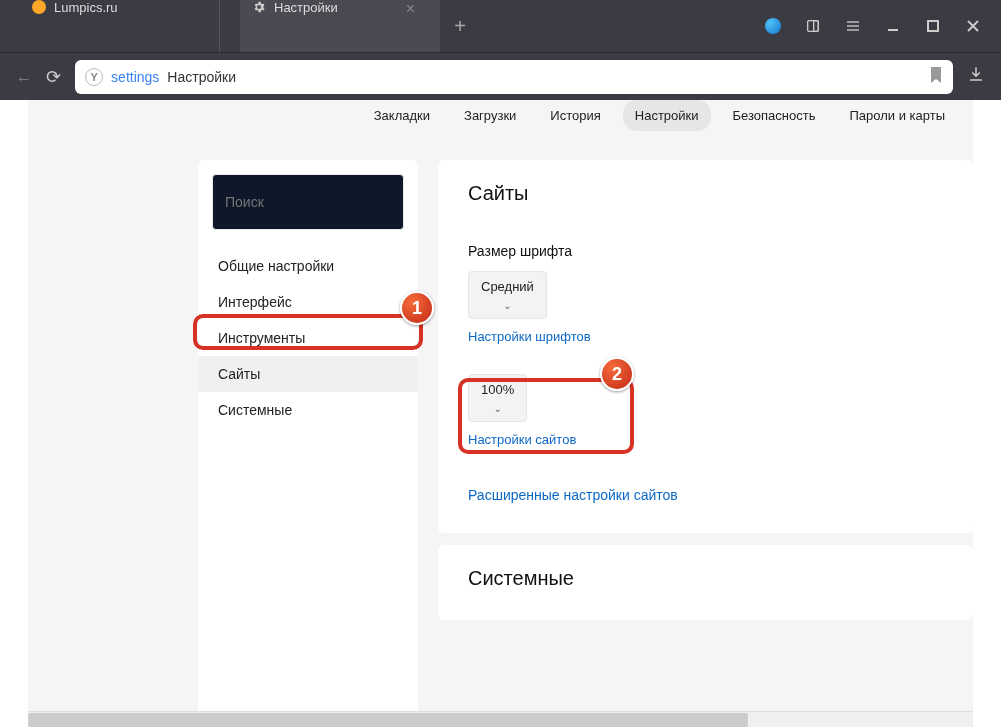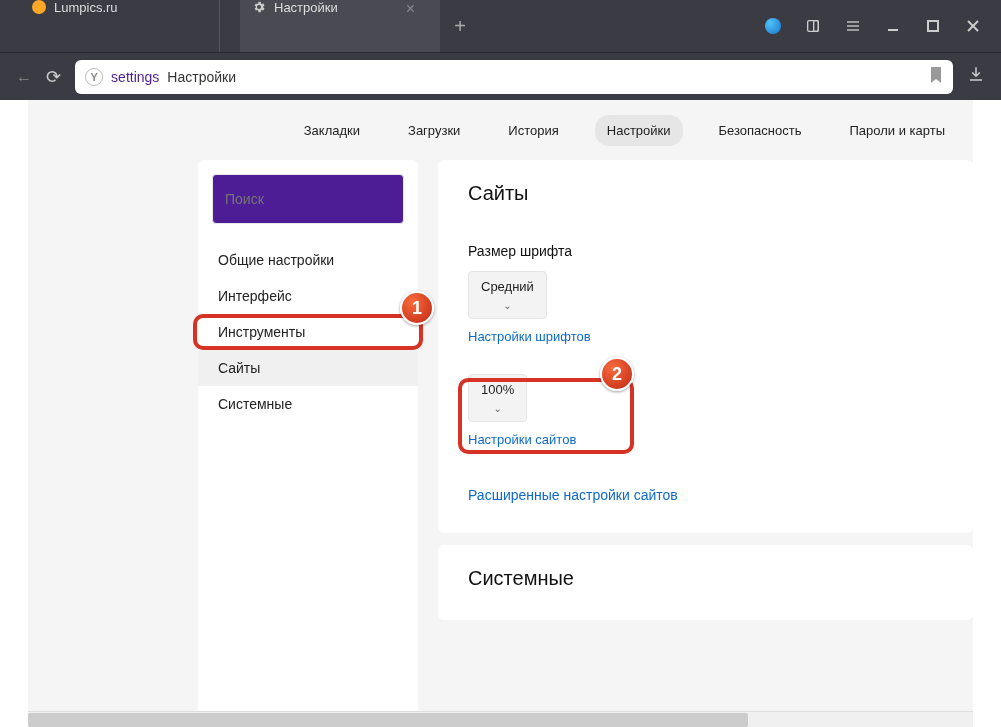--- a/index.html
+++ b/index.html
@@ -15,34 +15,34 @@
   .newtab { width: 40px; display: flex; align-items: center; justify-content: center; color: #aaa; font-size: 20px; }
   .titlebar-spacer { flex: 1; }
   .title-controls { display: flex; align-items: center; gap: 24px; padding-right: 20px; }
   .gradient-circle { width: 16px; height: 16px; border-radius: 50%; background: radial-gradient(circle at 30% 30%, #4fc3f7, #1976d2); }
   .tc-icon { color: #ccc; width: 16px; height: 16px; display: flex; align-items: center; justify-content: center; }
 
   .toolbar { height: 48px; background: #3b3b44; display: flex; align-items: center; padding: 0 16px; gap: 14px; border-top: 1px solid #2a2a30; }
   .reload { color: #ccc; font-size: 18px; }
   .addressbar { flex: 1; height: 34px; background: #fff; border-radius: 6px; display: flex; align-items: center; padding: 0 10px; gap: 8px; }
   .addr-icon { width: 18px; height: 18px; border-radius: 50%; border: 1px solid #bbb; display: flex; align-items: center; justify-content: center; font-size: 11px; color: #888; font-weight: bold; }
-  .addr-cat { color: #4c1d95; font-size: 14px; }
+  .addr-cat { color: #3b82f6; font-size: 14px; }
   .addr-title { color: #333; font-size: 14px; }
   .addr-spacer { flex: 1; }
   .bookmark { color: #aaa; font-size: 16px; }
   .download { color: #ccc; font-size: 20px; }
 
   .content { position: absolute; top: 100px; left: 28px; right: 28px; bottom: 8px; background: #f5f5f5; overflow: hidden; }
-  .topnav { height: 60px; display: flex; align-items: center; justify-content: flex-end; gap: 24px; padding-right: 16px; font-size: 13px; }
+  .topnav { height: 60px; display: flex; align-items: flex-start; justify-content: flex-end; gap: 10px; padding-right: 16px; font-size: 13px; }
   .topnav-item { padding: 8px 12px; color: #222; border-radius: 14px; }
   .topnav-item.active { background: #e6e6e6; }
 
   .layout { display: flex; gap: 20px; padding: 0 0 0 170px; }
   .sidebar { width: 220px; background: #fff; border-radius: 6px; padding-bottom: 300px; }
-  .search-box { margin: 14px 14px 18px 14px; height: 50px; background: #4c1d95; border: 1px solid #e8e8e8; border-radius: 4px; display: flex; align-items: center; padding: 0 12px; }
+  .search-box { margin: 14px 14px 18px 14px; height: 56px; background: #0f172a; border: 1px solid #e8e8e8; border-radius: 4px; display: flex; align-items: center; padding: 0 12px; }
   .search-box input { border: none; background: transparent; outline: none; font-size: 14px; color: #888; width: 100%; }
   .sidebar-item { padding: 10px 20px; font-size: 14px; color: #222; position: relative; }
   .sidebar-item.selected { background: #f0f0f0; }
 
   .main { flex: 1; display: flex; flex-direction: column; gap: 12px; }
   .panel { background: #fff; border-radius: 6px; padding: 22px 30px 30px 30px; }
   .panel-title { font-size: 20px; font-weight: 400; color: #111; margin-bottom: 38px; }
   .panel-title.nomargin { margin-bottom: 0; }
   .section-label { font-size: 14px; font-weight: normal; color: #111; margin-bottom: 12px; }
   .dropdown { display: inline-flex; align-items: center; gap: 6px; background: #f3f3f3; border: 1px solid #e5e5e5; border-radius: 4px; padding: 7px 12px; font-size: 13px; color: #222; margin-bottom: 10px; flex-direction: column; }

